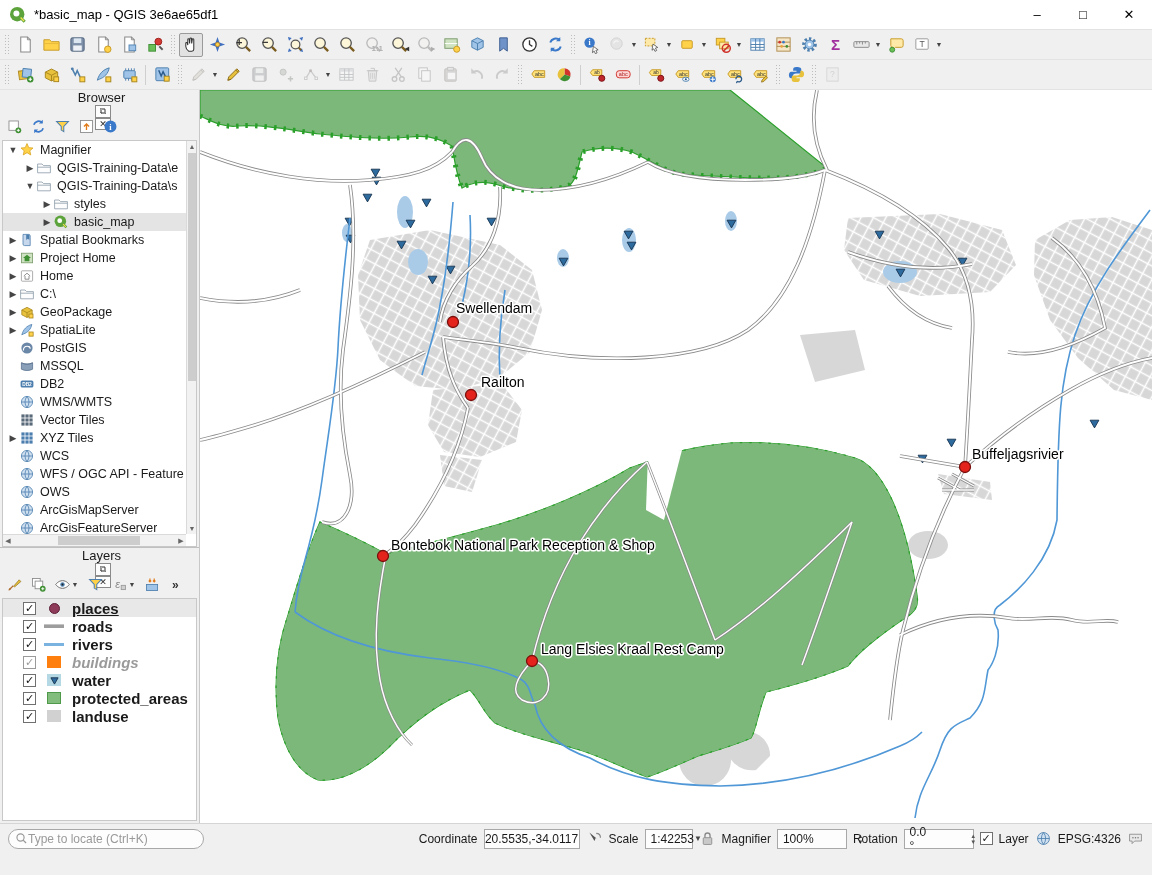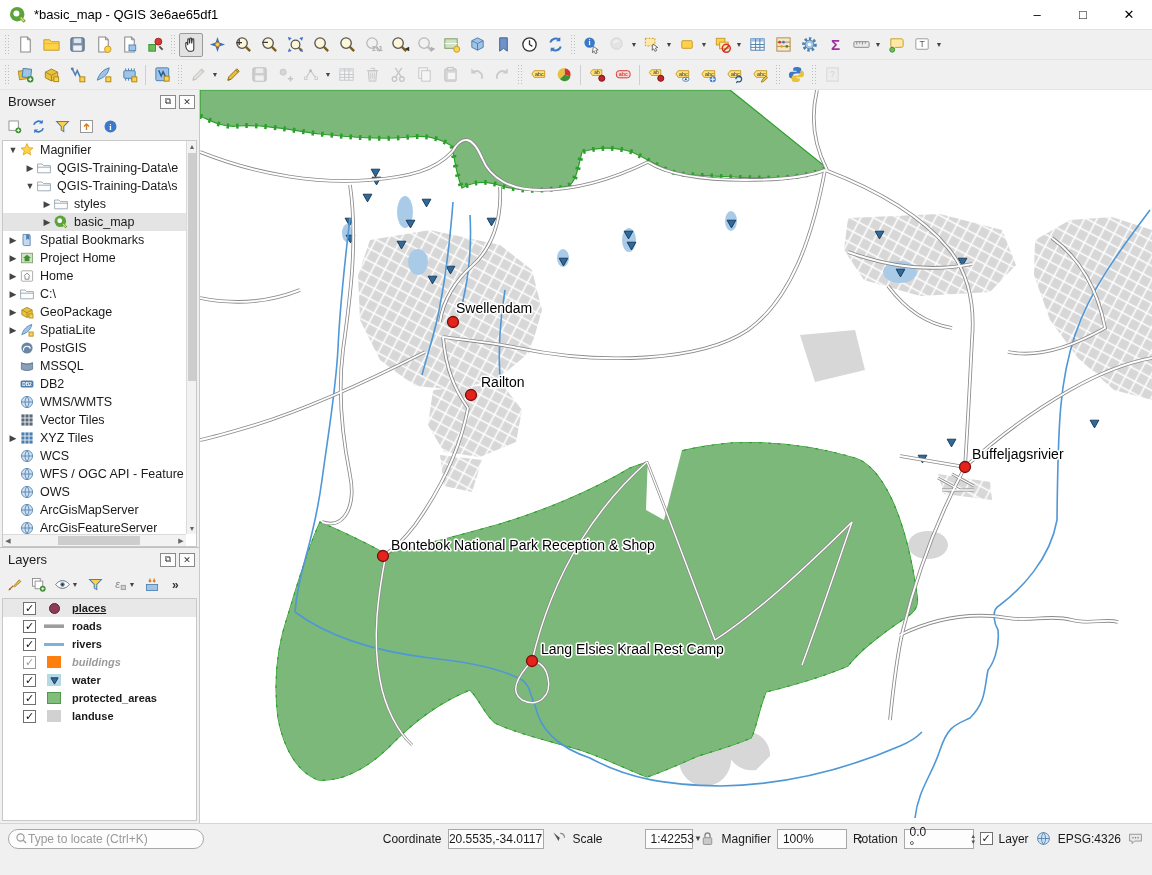--- a/index.html
+++ b/index.html
@@ -31,21 +31,21 @@
   .ddw { display:flex; align-items:center; }
   .dd { font-size:7px; color:#444; margin:0 1px 0 0; width:8px; text-align:center; }
 
   
   .main { display:flex; height:733px; }
   .leftcol { width:200px; display:flex; flex-direction:column; background:#f0f0f0; border-right:1px solid #c8c8c8; }
 
   .panel { display:flex; flex-direction:column; overflow:hidden; }
   .panel.browser { height:458px; border-bottom:1px solid #c0c0c0; }
   .panel.layerspanel { height:275px; }
-  .phdr { height:23px; display:flex; align-items:center; padding:0 4px 0 8px; font-size:13px; }
+  .phdr { height:23px; display:flex; align-items:center; padding:0 4px 0 8px; font-size:13px;flex-direction:column; }
   .phdr .ptitle { flex:1; }
   .pbtn { width:16px; height:14px; border:1px solid #8a8a8a; background:#fdfdfd; display:flex; align-items:center; justify-content:center; font-size:9px; color:#333; margin-left:3px; }
   .ptool { height:27px; display:flex; align-items:center; padding-left:6px; gap:7px; }
   .ptool svg { width:17px; height:17px; }
   .ptool .pt { display:flex; align-items:center; }
   .ptool .more { font-size:12px; font-weight:bold; color:#333; margin-left:4px; }
 
   .treewrap { position:relative; flex:1; background:#fff; border:1px solid #c8c8c8; margin:0 2px; overflow:hidden; }
   .tree { position:absolute; top:0; left:0; right:10px; bottom:12px; overflow:hidden; }
   .trow { display:flex; align-items:center; height:18px; white-space:nowrap; padding-left:calc(4px + var(--d)*17px); font-size:12.5px; }
@@ -58,36 +58,36 @@
   .sarr { position:absolute; left:0; width:10px; height:11px; font-size:7px; color:#666; text-align:center; line-height:11px; }
   .hscroll { position:absolute; left:0; right:10px; bottom:0; height:12px; background:#f2f2f2; border-top:1px solid #dadada; }
   .hthumb { position:absolute; left:30%; top:1px; height:9px; width:45%; background:#cdcdcd; }
 
   .layerlist { flex:1; background:#fff; border:1px solid #c8c8c8; margin:0 2px 2px 2px; overflow:hidden; }
   .lrow { display:flex; align-items:center; height:18px; padding-left:20px; gap:7px; }
   .lrow.sel { background:#e8e8e8; }
   .chk { width:13px; height:13px; border:1px solid #707070; background:#fff; font-size:11px; line-height:11px; text-align:center; color:#111; flex:0 0 13px; }
   .chk.gray { color:#9a9a9a; border-color:#9a9a9a; }
   .lsym { width:22px; height:12px; flex:0 0 22px; display:flex; align-items:center; justify-content:center; }
-  .ll { font-weight:600; font-size:11px; }
+  .ll { font-weight:600; font-size:15px; }
   .ll.u { text-decoration:underline; }
   .ll.ital { font-style:italic; color:#9a9a9a; }
 
   
   .canvas { width:952px; height:733px; background:#fff; position:relative; }
 
   
   .statusbar { height:30px; background:#f0f0f0; border-top:1px solid #d5d5d5; display:flex; align-items:center; padding:0 8px; gap:6px; font-size:12px; }
   .locate { width:196px; height:20px; border:1px solid #a8a8a8; border-radius:10px; background:#fdfdfd; display:flex; align-items:center; padding:0 6px; color:#9a9a9a; }
   .locate input { border:none; outline:none; background:transparent; font-size:12px; width:150px; font-family:"Liberation Sans",sans-serif; color:#444; }
   .locate input::placeholder { color:#9a9a9a; }
   .sspacer { flex:1; }
   .sfield { height:20px; border:1px solid #a8a8a8; background:#fdfdfd; display:flex; align-items:center; padding:0 5px; font-size:12px; }
   .sfield.coord { width:96px; justify-content:center; }
-  .sfield.scale { width:48px; justify-content:space-between;margin-left:36px; }
+  .sfield.scale { width:48px; justify-content:space-between; }
   .sfield.spin { width:70px; justify-content:space-between;gap:40px; }
   .spinbtns { display:flex; flex-direction:column; font-size:6px; line-height:6px; color:#555; margin-left:4px; }
   .slabel { color:#1a1a1a; }
   .sico { width:17px; height:17px; }
   .ddc { font-size:8px; color:#444; }
   .schk { width:13px; height:13px; border:1px solid #707070; background:#fff; font-size:11px; line-height:11px; text-align:center; }
 </style>
 </head>
 <body>
 

